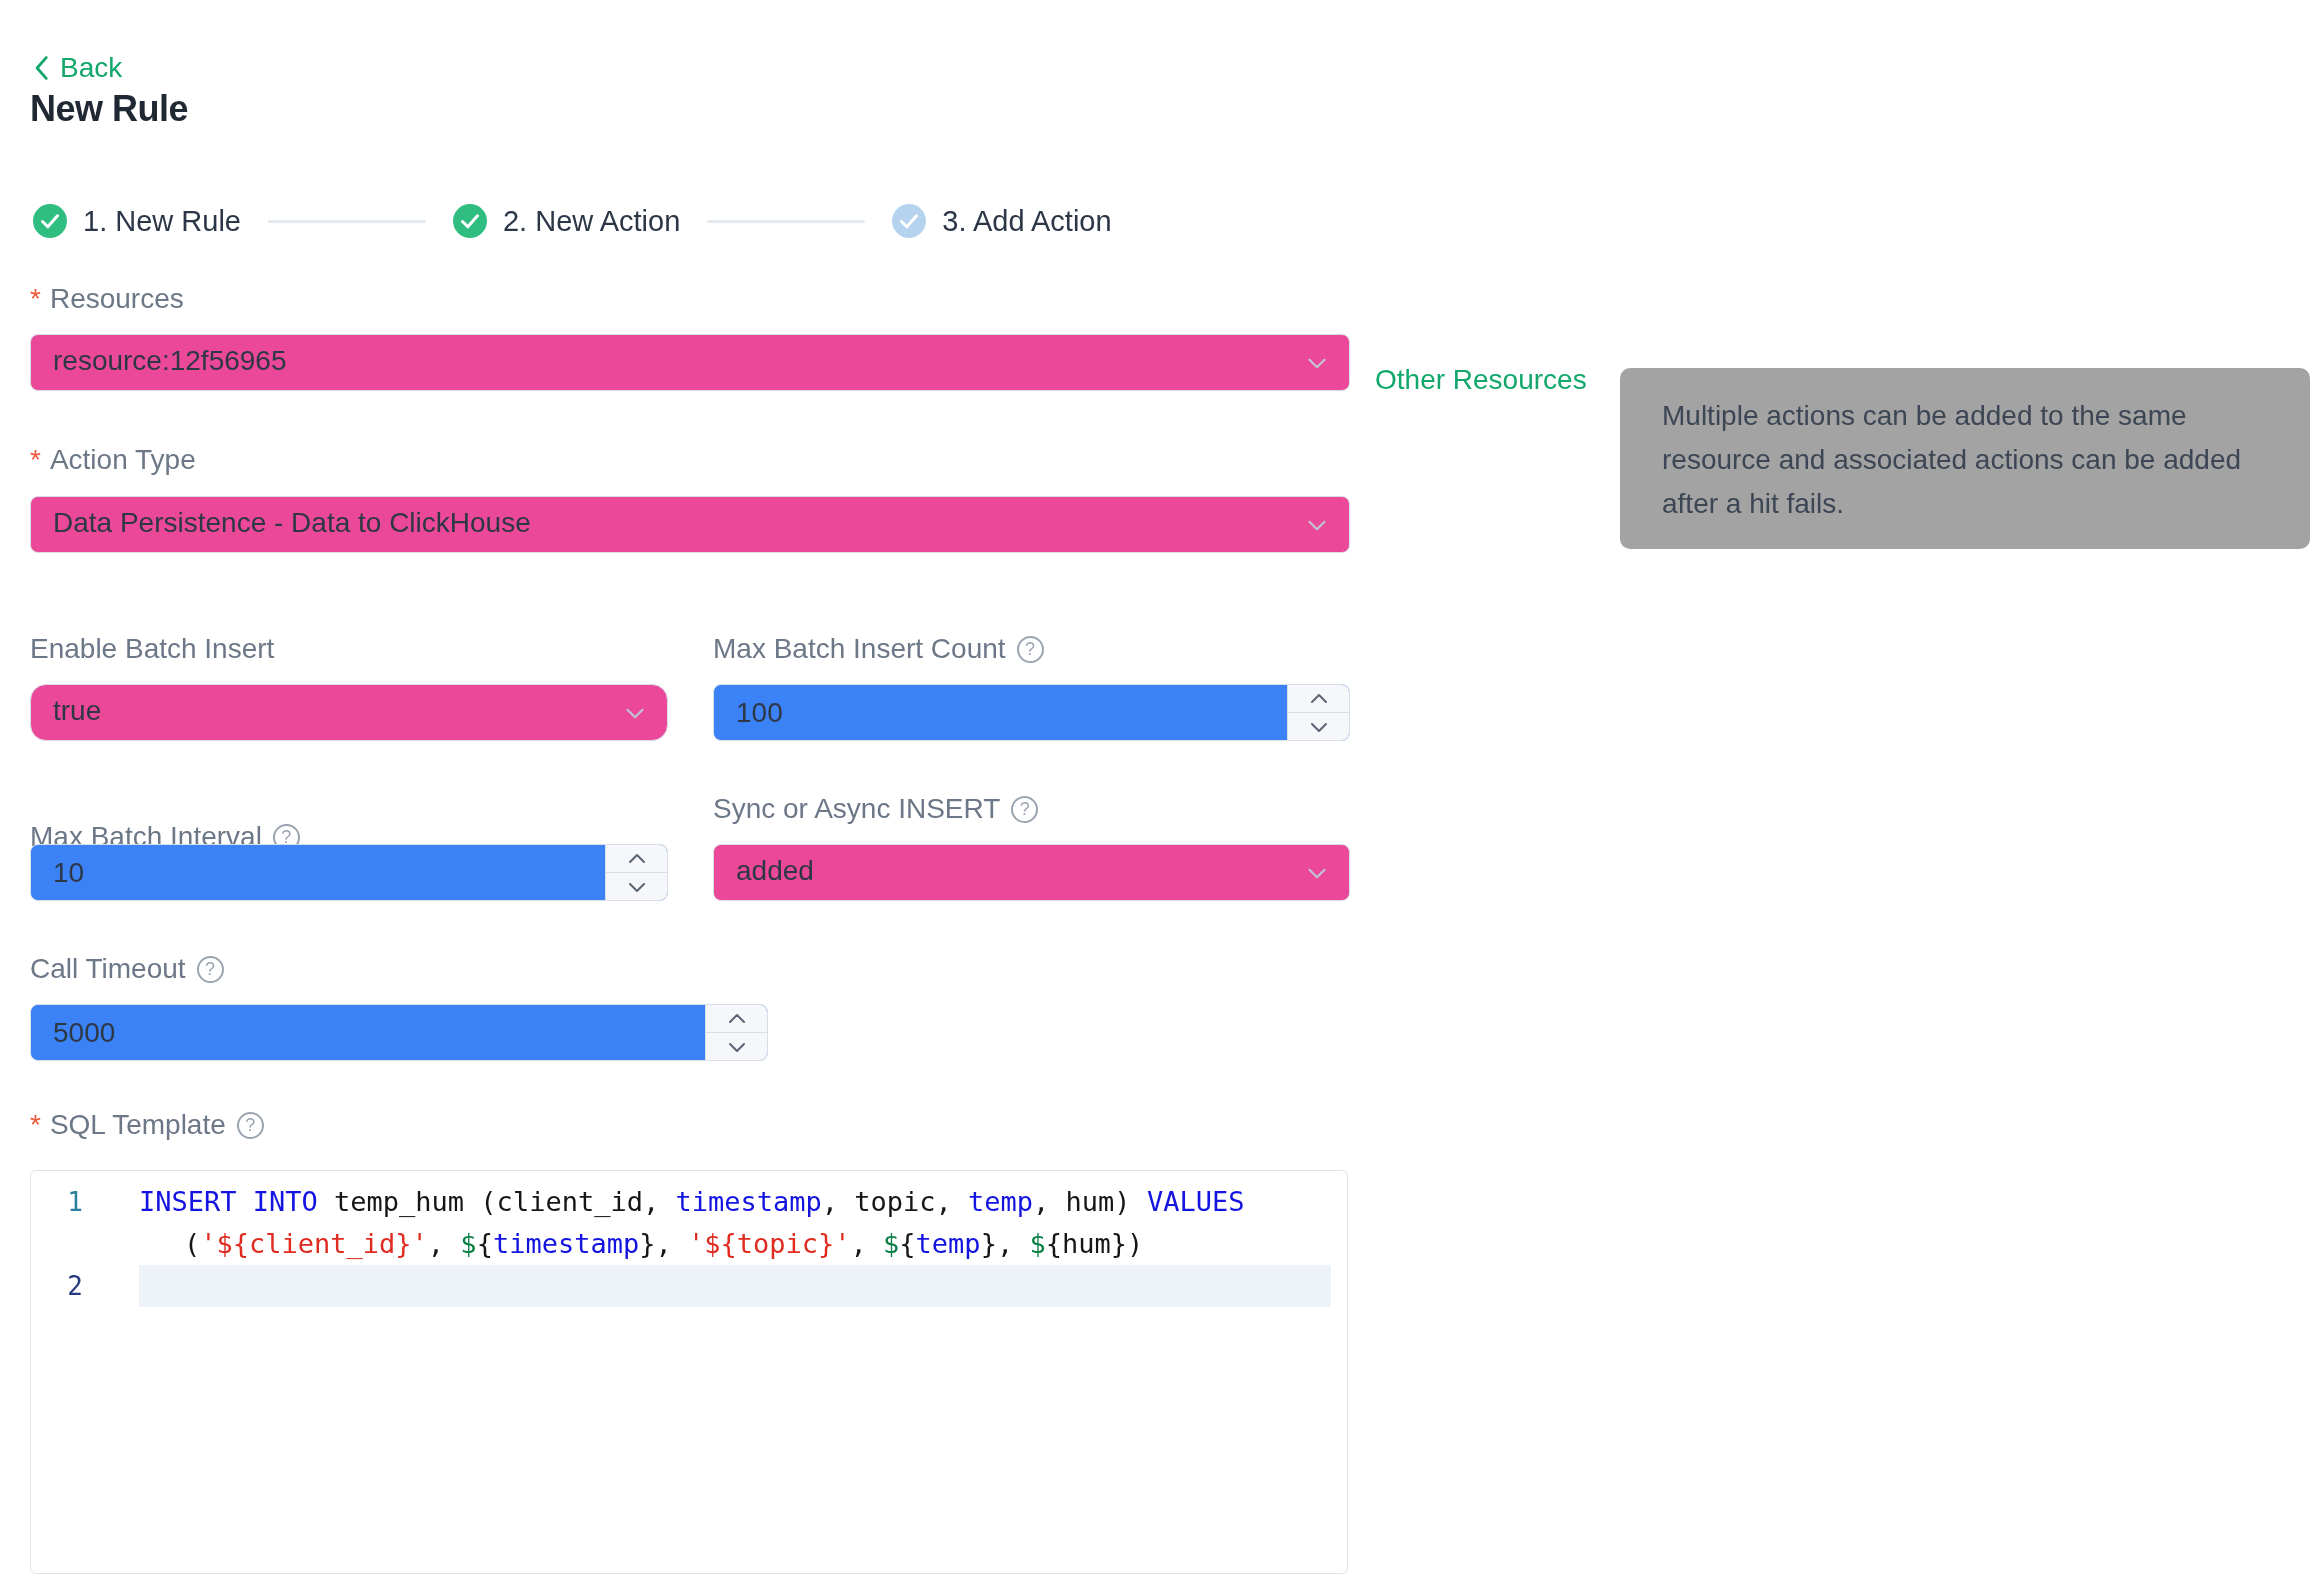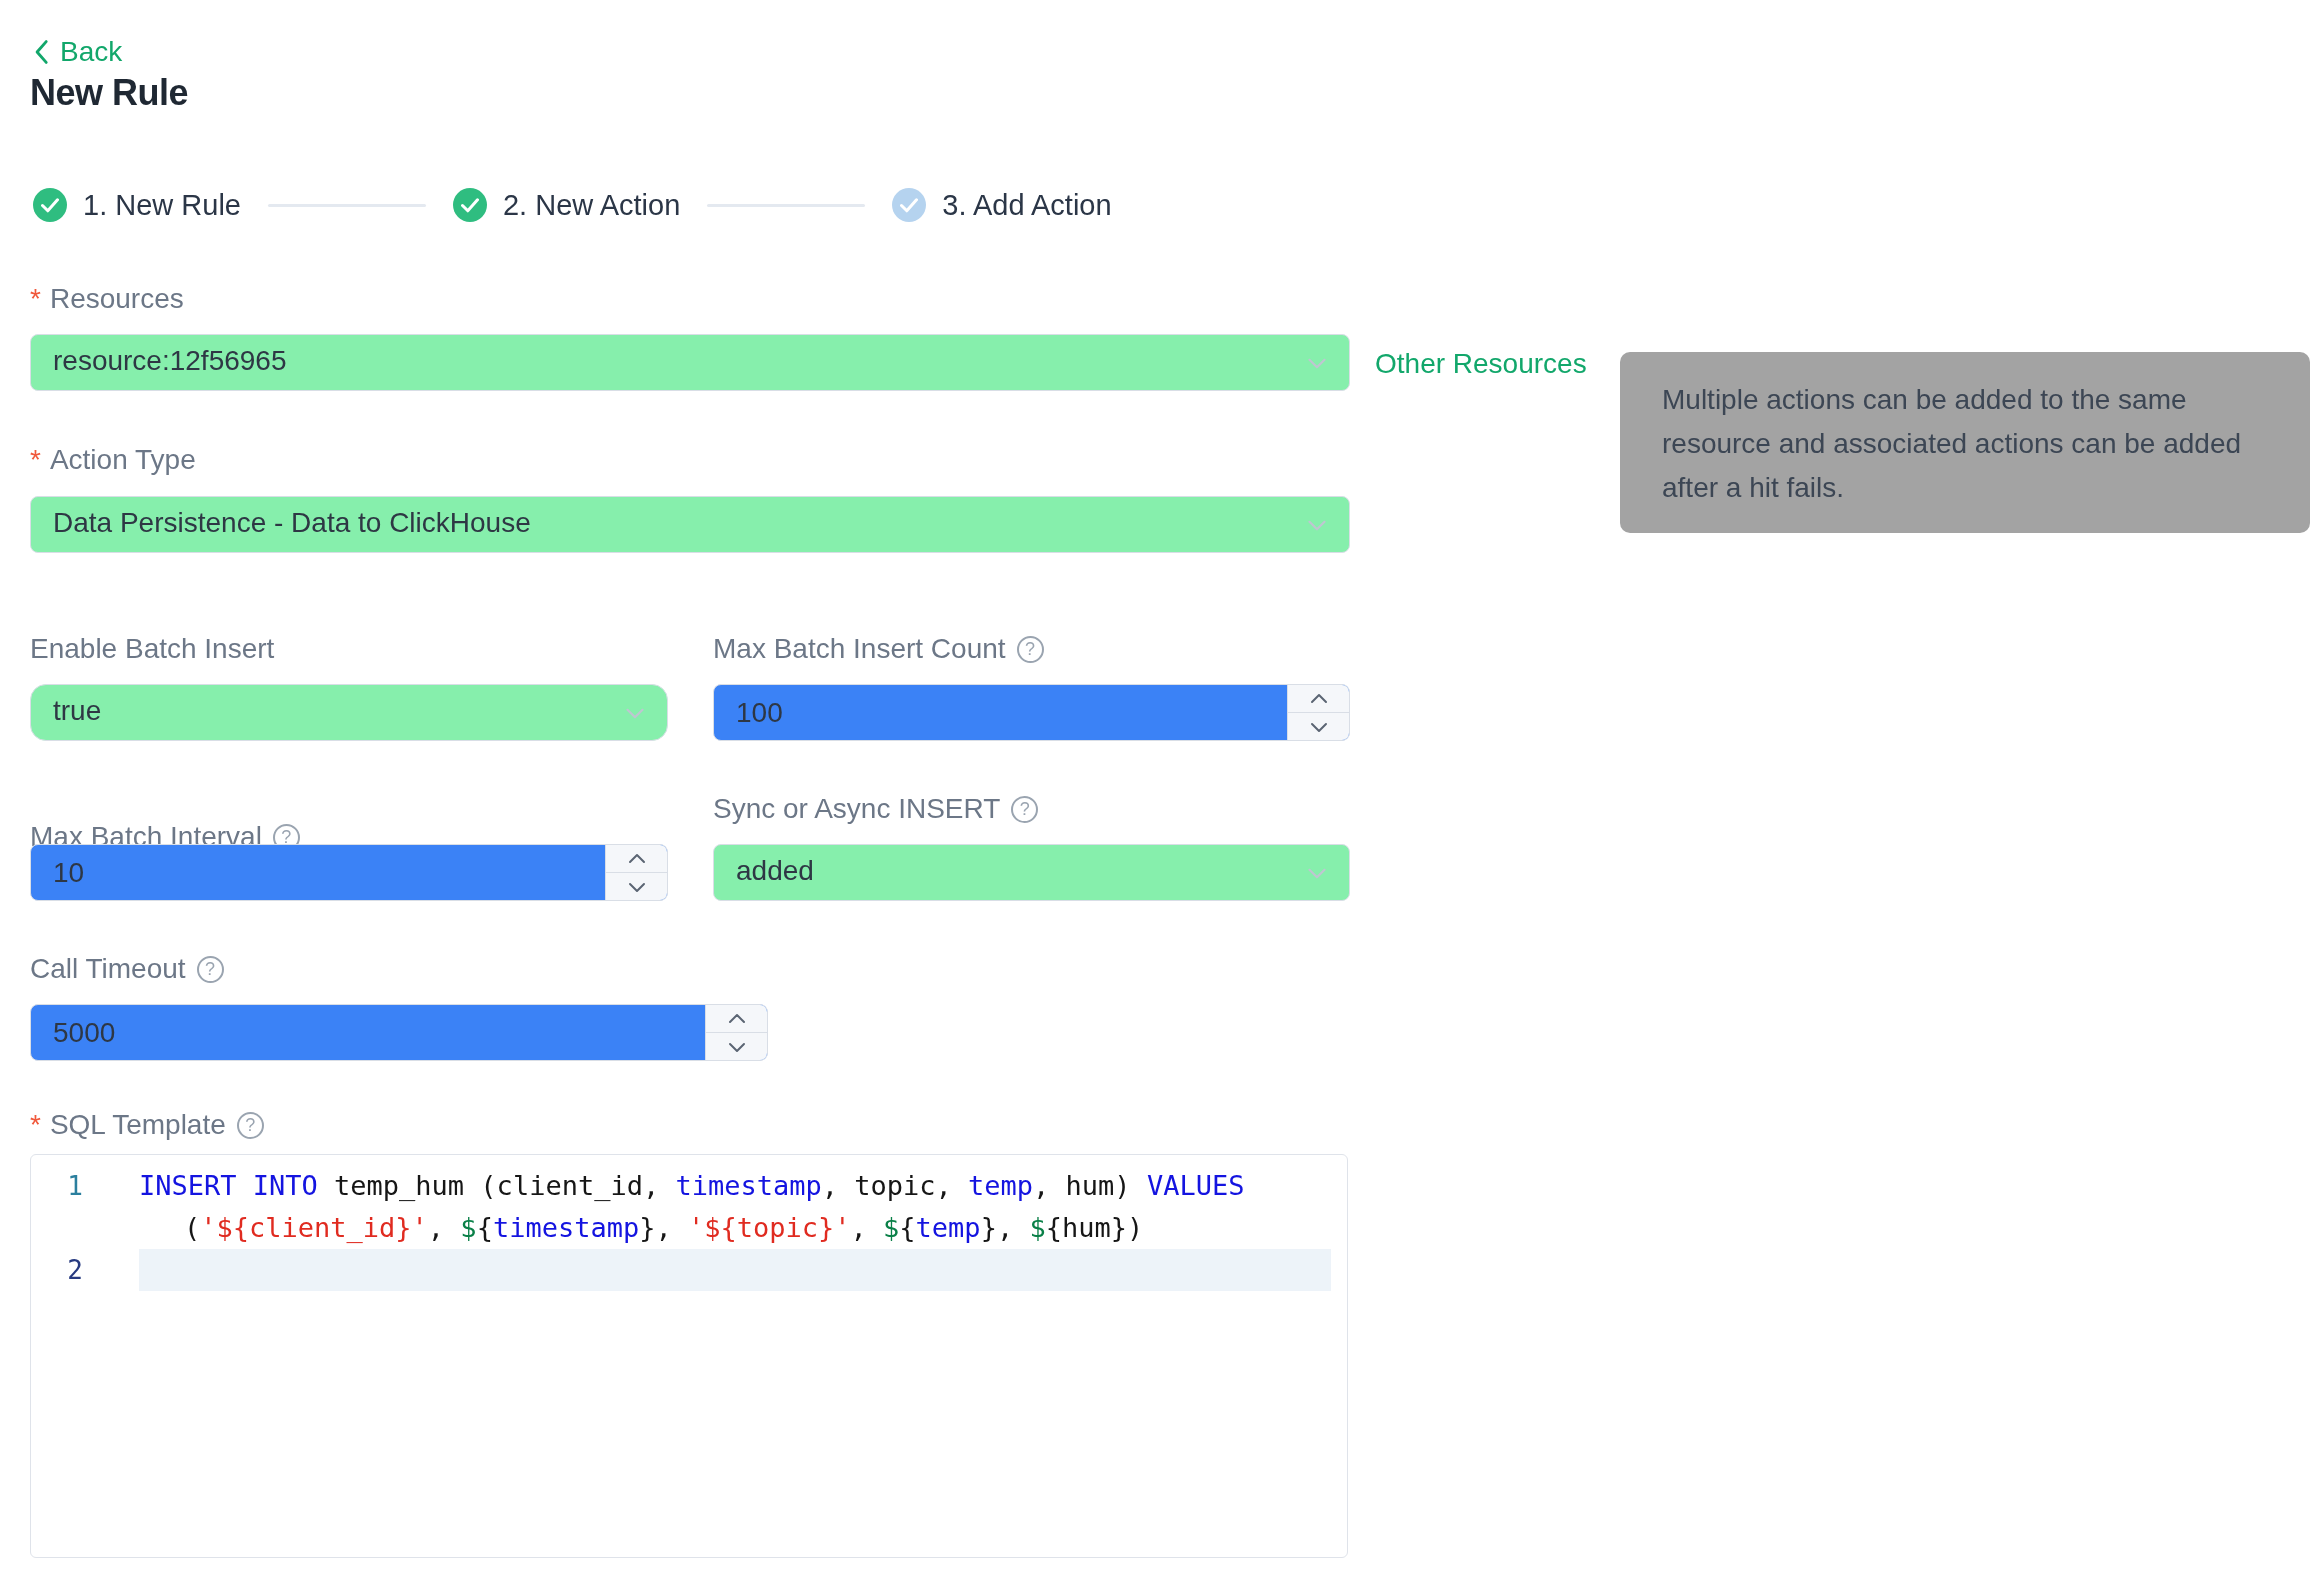--- a/index.html
+++ b/index.html
@@ -1,21 +1,21 @@
 <!DOCTYPE html>
 <html><head>
 <meta charset="utf-8">
 <style>
   * { margin:0; padding:0; box-sizing:border-box; }
   html,body { background:#fff; }
   body {
     width:2310px; height:1586px; position:relative; overflow:hidden;
     font-family:"Liberation Sans", sans-serif;
   }
-  .abs { position:absolute; }
+  .abs { position:absolute;margin-top:16px; }
 
   
   #back { left:33px; top:36px; display:flex; align-items:center; gap:11px;
           color:#12a76b; font-size:28px; cursor:pointer; }
 
   
   #title { left:30px; top:72px; font-size:36px; font-weight:700; color:#1f2833; letter-spacing:-0.5px; }
 
   
   #steps { left:33px; top:188px; display:flex; align-items:center; }
@@ -27,21 +27,21 @@
   .connector { width:158px; height:3px; background:#e4e9f0; margin:0 27px; border-radius:2px; }
 
   
   .field-label { position:absolute; font-size:28px; color:#6c7787; display:flex; align-items:center; }
   .asterisk { color:#f0583b; margin-right:9px; font-size:28px; }
   .help { display:inline-flex; width:27px; height:27px; border:2px solid #9aa4b0; border-radius:50%;
           align-items:center; justify-content:center; font-size:18px; color:#9aa4b0;
           margin-left:11px; flex:none; cursor:pointer; }
 
   
-  .select-box { position:absolute; height:57px; background:#86efac; border:1.5px solid #d9dee6;
+  .select-box { position:absolute; height:57px; background:#ec4899; border:1.5px solid #d9dee6;
                 border-radius:8px; display:flex; align-items:center;
                 padding:0 60px 4px 22px; font-size:28px; color:#2e3744; cursor:pointer; }
   .select-box .chev { position:absolute; right:18px; top:50%; transform:translateY(-50%); display:flex; }
 
   
   .num-box { position:absolute; height:57px; background:#3b82f6; border:1.5px solid #d9dee6;
              border-radius:8px; display:flex; align-items:center; padding:0 80px 0 22px; }
   .num-box input { border:none; outline:none; width:100%; font-size:28px; color:#2e3744;
                    font-family:"Liberation Sans", sans-serif; background:transparent; }
   .stepper { position:absolute; right:0; top:0; bottom:0; width:62px; border-left:1px solid #d9dee6;

